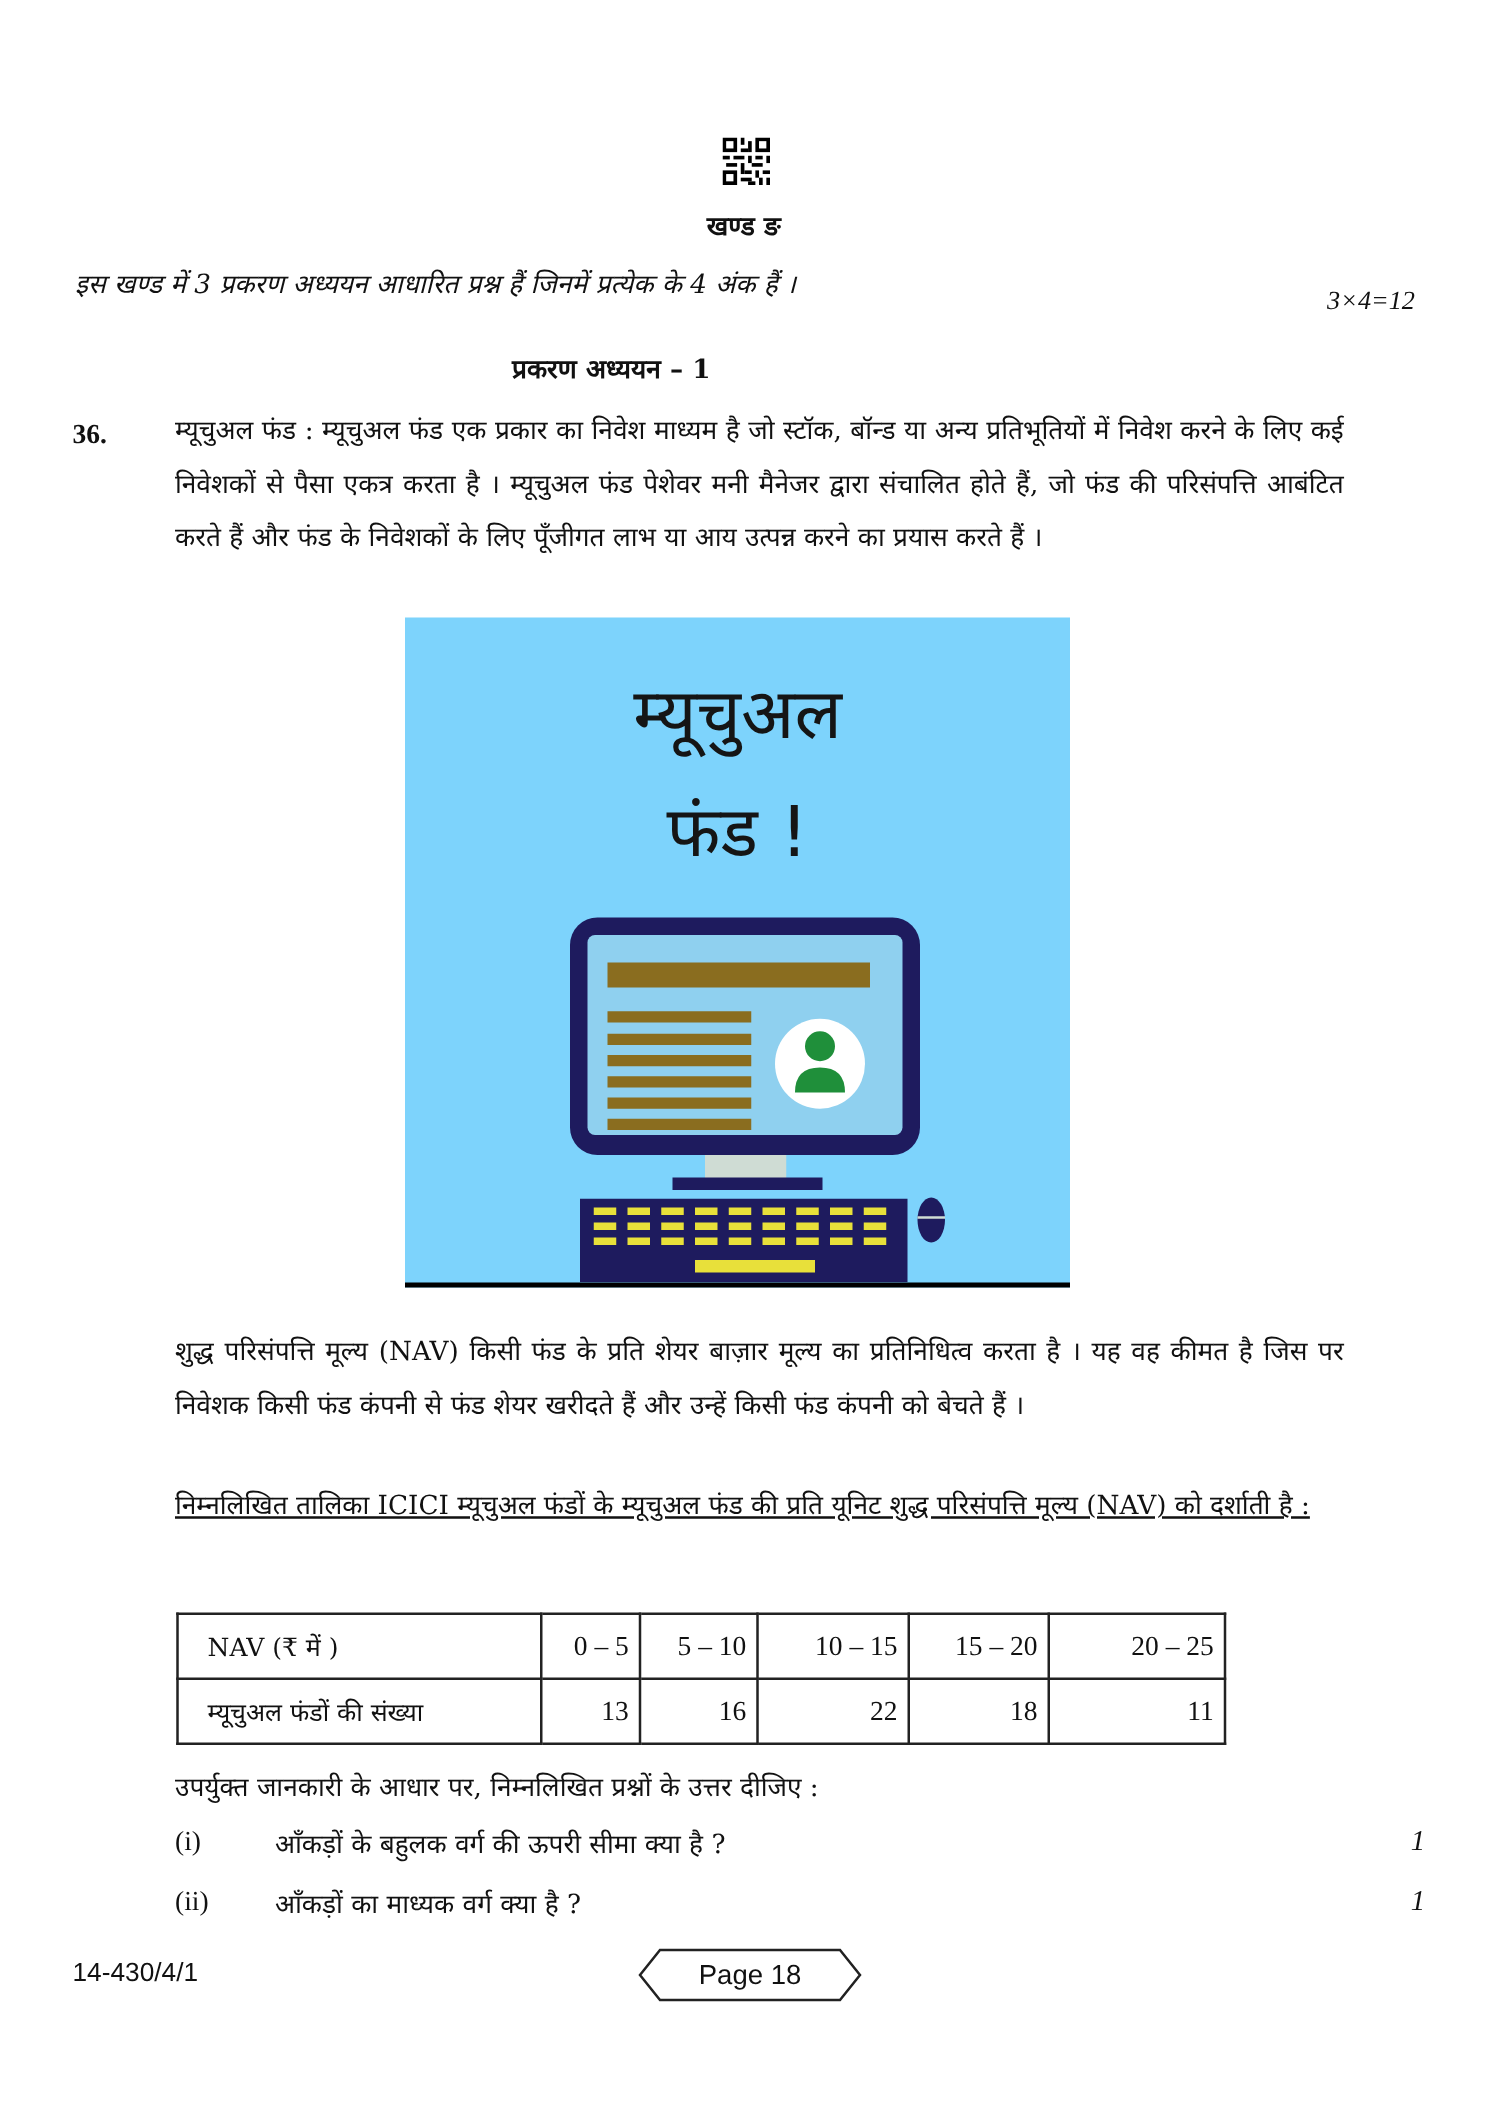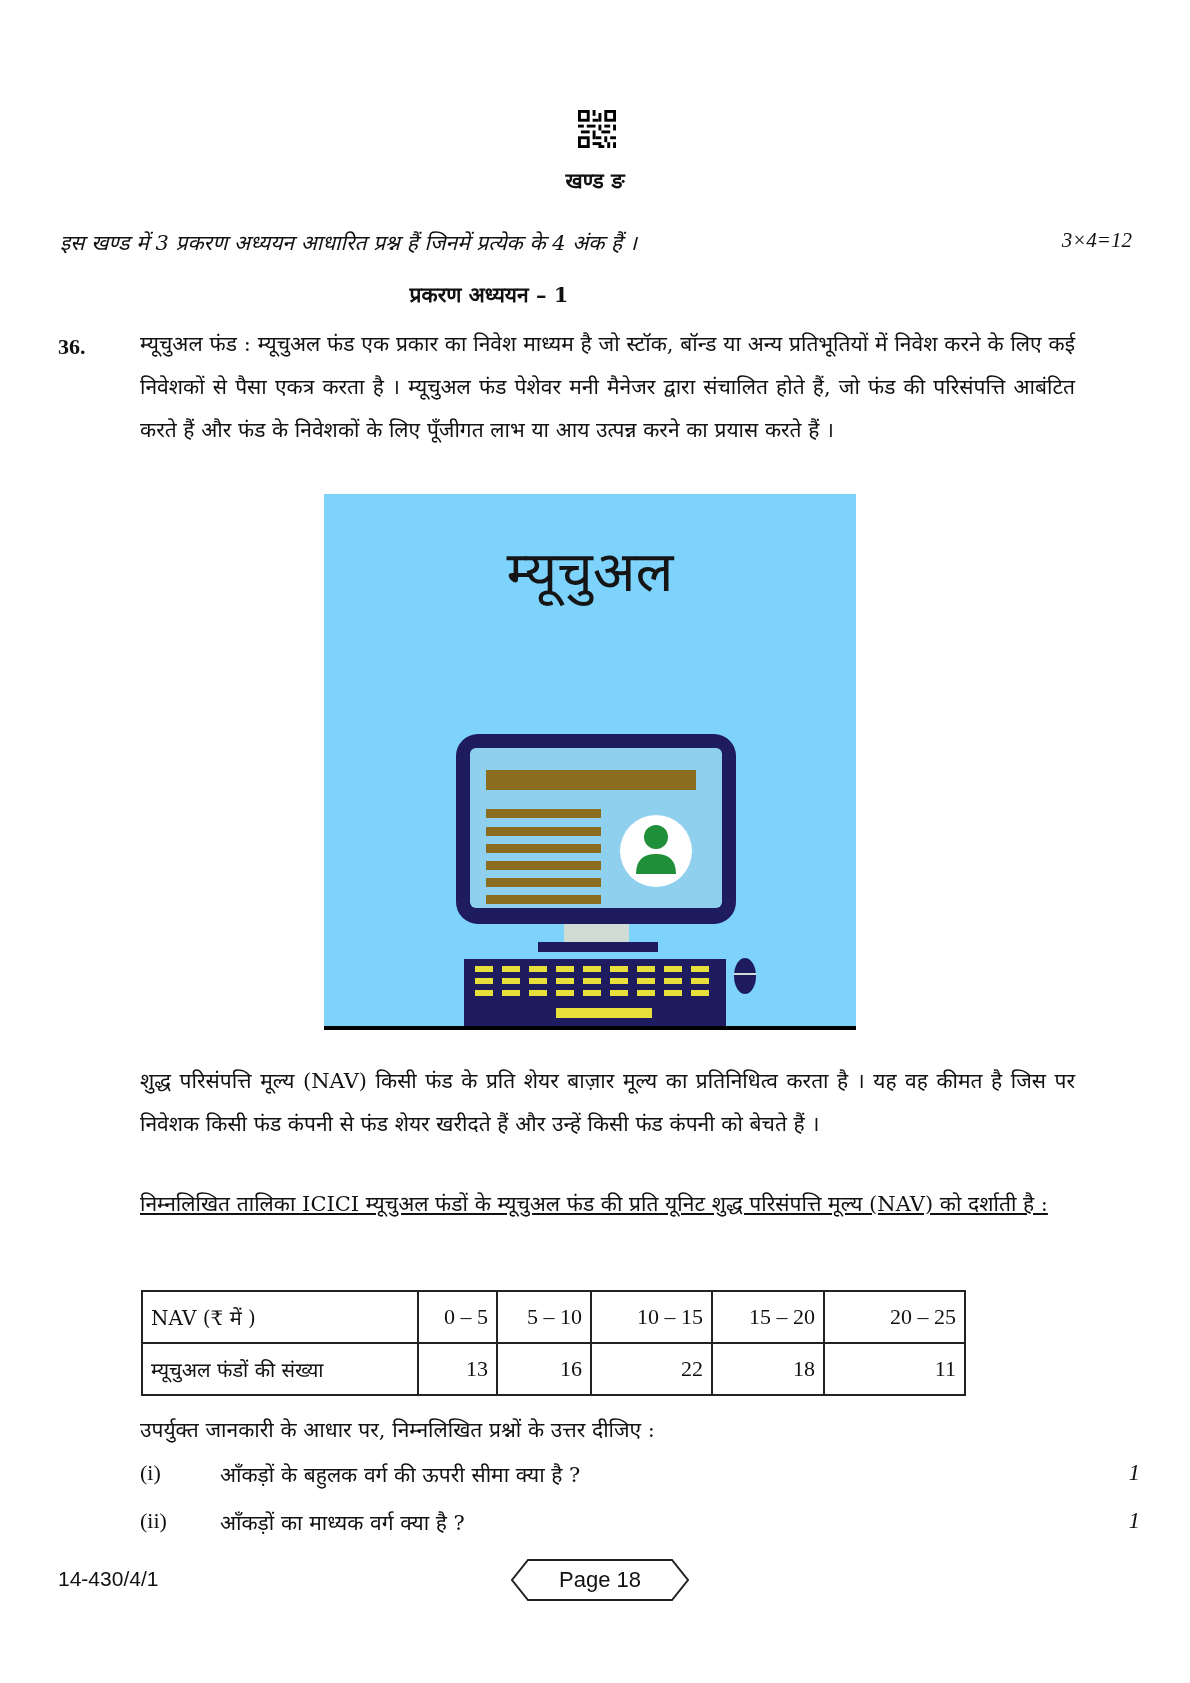--- a/index.html
+++ b/index.html
@@ -2,35 +2,35 @@
 <html><head>
 <meta charset="utf-8">
 <style>
   html, body { margin: 0; padding: 0; background: #ffffff; }
   body { width: 1190px; height: 1683px; position: relative; overflow: hidden;
          font-family: "DejaVu Serif", "Liberation Serif", serif; color: #111; }
   .abs { position: absolute; }
   .qr { left: 578px; top: 110px; width: 38px; height: 38px; }
   .section-title { left: 0; width: 1190px; top: 166px; text-align: center;
                    font-weight: bold; font-size: 21px; }
-  .instr { left: 60px; top: 228px; font-style: italic; font-size: 21px; }
+  .instr { left: 60px; top: 212px; font-style: italic; font-size: 21px; }
   .instr-marks { right: 58px; top: 228px; font-style: italic; font-size: 21px; font-family: "Liberation Serif", serif; }
   .case-title { left: 0; width: 978px; top: 280px; text-align: center; font-weight: bold; font-size: 21px; }
   .qno { left: 58px; top: 334px; font-weight: bold; font-size: 22px; font-family: "Liberation Serif", serif; }
   .para { left: 140px; width: 935px; font-size: 21px; line-height: 43px; text-align: justify; text-align-last: left; }
   .p1 { top: 323px; }
   .p2 { top: 1060px; }
   .p3 { top: 1183px; text-decoration: underline; }
   .figure { left: 324px; top: 494px; width: 532px; height: 532px; background: #7dd3fc; overflow: hidden; border-bottom: 4px solid #000; }
   .fig-title { position: absolute; left: 0; width: 532px; text-align: center; font-size: 56px; font-family: "DejaVu Sans", sans-serif; color: #151515; line-height: 1; }
   .fig-t1 { top: 50px; }
   .fig-t2 { top: 145px; }
   .nav-table { left: 141px; top: 1290px; border-collapse: collapse; font-size: 22px; font-family: "Liberation Serif", serif; }
   .nav-table td { border: 2px solid #222; height: 50px; padding: 0 8px; text-align: right; white-space: nowrap; }
-  .nav-table td.rowhead { text-align: left; width: 258px; padding-left: 8px; font-family: "DejaVu Serif", serif; font-size: 20px; }
+  .nav-table td.rowhead { text-align: left; width: 258px; padding-left: 23px; font-family: "DejaVu Serif", serif; font-size: 20px; }
   .sub-intro { left: 140px; top: 1415px; font-size: 21px; }
   .q-row { left: 140px; width: 1000px; font-size: 21px; }
   .q-row .num { position: absolute; left: 0; font-family: "Liberation Serif", serif; font-size: 22px; }
   .q-row .txt { position: absolute; left: 80px; text-align: right; }
   .q-row .mark { position: absolute; right: 0; font-style: italic; font-family: "Liberation Serif", serif; font-size: 23px; }
   .q1 { top: 1460px; height: 34px; }
   .q2 { top: 1508px; height: 34px; }
   .footer-code { left: 58px; top: 1567px; font-size: 21px; font-family: "Liberation Sans", sans-serif; }
   .page-badge { left: 510px; top: 1558px; width: 180px; height: 44px; }
   .page-badge span { position: absolute; left: 0; top: 0; width: 180px; height: 44px; line-height: 44px; text-align: center; font-size: 22px; font-family: "Liberation Sans", sans-serif; }
@@ -71,20 +71,21 @@
 <div class="abs section-title">खण्ड ङ</div>
 <div class="abs instr">इस खण्ड में 3 प्रकरण अध्ययन आधारित प्रश्न हैं जिनमें प्रत्येक के 4 अंक हैं ।</div>
 <div class="abs instr-marks">3×4=12</div>
 <div class="abs case-title">प्रकरण अध्ययन – 1</div>
 
 <div class="abs qno">36.</div>
 <div class="abs para p1">म्यूचुअल फंड : म्यूचुअल फंड एक प्रकार का निवेश माध्यम है जो स्टॉक, बॉन्ड या अन्य प्रतिभूतियों में निवेश करने के लिए कई निवेशकों से पैसा एकत्र करता है । म्यूचुअल फंड पेशेवर मनी मैनेजर द्वारा संचालित होते हैं, जो फंड की परिसंपत्ति आबंटित करते हैं और फंड के निवेशकों के लिए पूँजीगत लाभ या आय उत्पन्न करने का प्रयास करते हैं ।</div>
 
 <div class="abs figure">
   <div class="fig-title fig-t1">म्यूचुअल</div>
+  <div class="fig-title fig-t2">फंड !</div>
   <svg width="532" height="532" viewBox="0 0 532 532" style="position:absolute;left:0;top:0;">
 
     <rect x="132" y="240" width="280" height="190" rx="22" fill="#1e1b5e"></rect>
     <rect x="146" y="254" width="252" height="160" rx="6" fill="#8fd0ef"></rect>
     <rect x="162" y="276" width="210" height="20" fill="#8a6d1f"></rect>
     <g fill="#8a6d1f">
       <rect x="162" y="315" width="115" height="9"></rect>
       <rect x="162" y="333" width="115" height="9"></rect>
       <rect x="162" y="350" width="115" height="9"></rect>
       <rect x="162" y="367" width="115" height="9"></rect>

